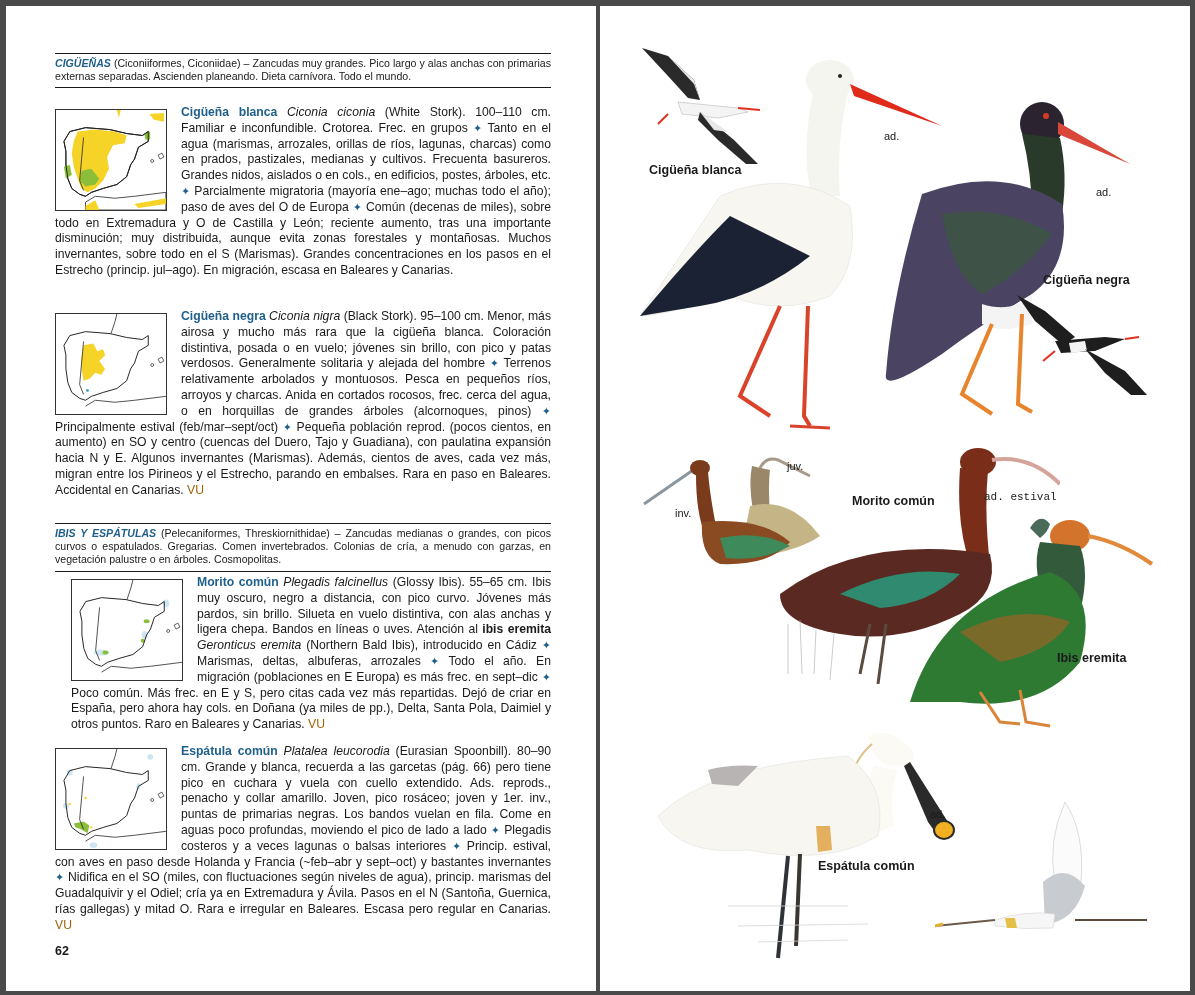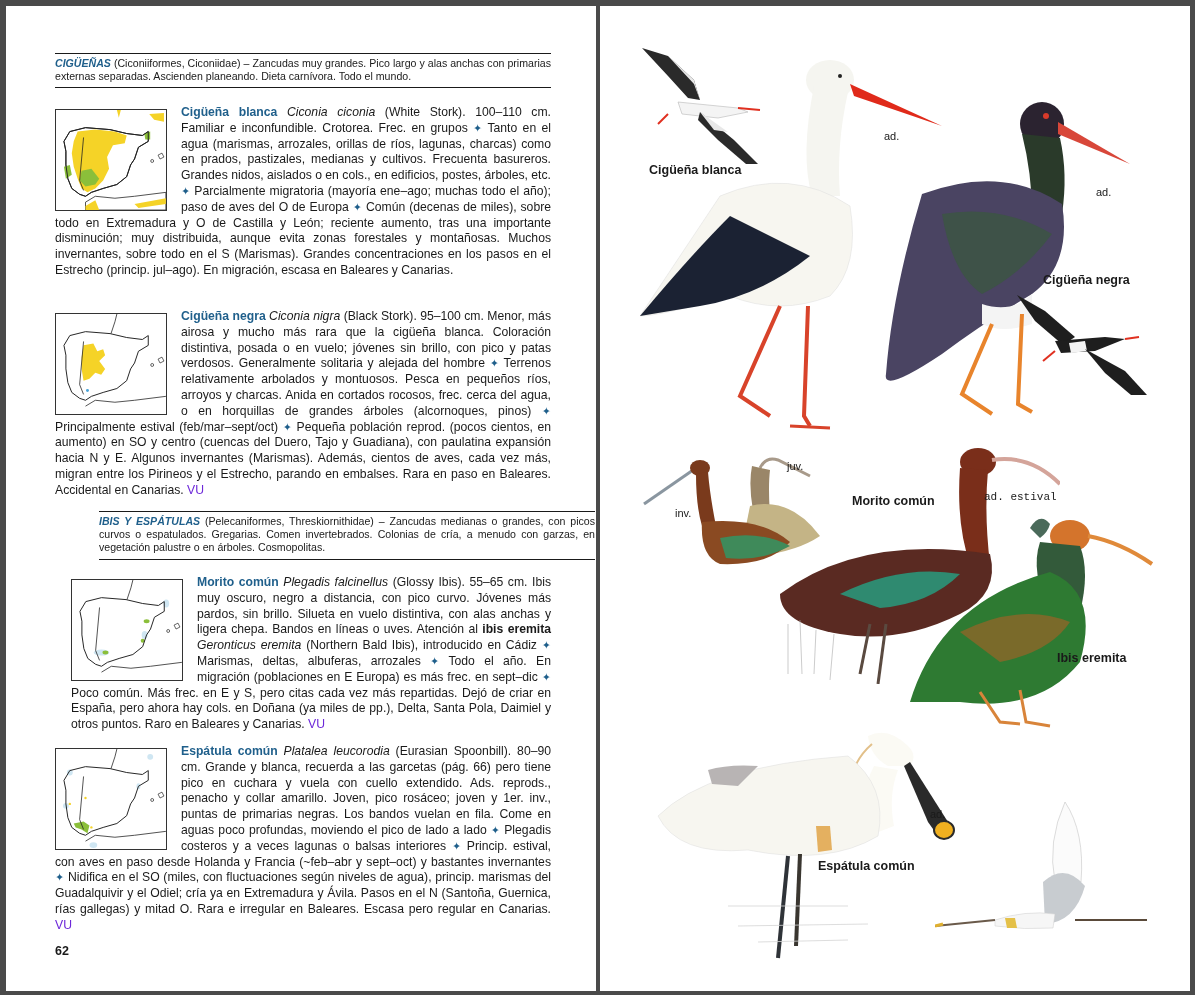--- a/index.html
+++ b/index.html
@@ -11,21 +11,21 @@
   .page-right { left: 600px; width: 590px; }
   .family-block { position: absolute; left: 49px; width: 496px; border-top: 1.5px solid #1a1a1a; border-bottom: 1.5px solid #1a1a1a; padding: 3px 0 4px 0; font-size: 10.6px; line-height: 13.2px; text-align: justify; }
   .family-name { color: #1f5f8b; font-weight: bold; font-style: italic; }
 
   .species { position: absolute; left: 49px; width: 496px; font-size: 12.2px; line-height: 15.8px; text-align: justify; }
   .species .map { float: left; width: 112px; height: 102px; margin: 4px 14px 4px 0; border: 1px solid #333; background: #fff; position: relative; overflow: hidden; }
   .species .map svg { width: 100%; height: 100%; display: block; }
   .sp-name { color: #1f5f8b; font-weight: bold; }
   .sci { font-style: italic; }
   .diamond { color: #1f5f8b; font-size: 11px; }
-  .status-vu { color: #6d28d9; }
+  .status-vu { color: #a16207; }
   .bold { font-weight: bold; }
 
   .page-number { position: absolute; left: 49px; top: 938px; font-size: 12.5px; font-weight: bold; text-align: center; }
 
   
   .illus { position: absolute; }
   .label { position: absolute; font-size: 12.5px; font-weight: bold; color: #1a1a1a; white-space: nowrap; }
   .sublabel { position: absolute; font-size: 11px; color: #1a1a1a; white-space: nowrap; }
 </style>
 </head>
@@ -91,21 +91,21 @@
       <span>(Black Stork). 95–100 cm. Menor, más airosa y mucho más rara que la cigüeña blanca. Coloración distintiva, posada o en vuelo; jóvenes sin brillo, con pico y patas verdosos. Generalmente solitaria y alejada del hombre</span>
       <span class="diamond">✦</span>
       <span>Terrenos relativamente arbolados y montuosos. Pesca en pequeños ríos, arroyos y charcas. Anida en cortados rocosos, frec. cerca del agua, o en horquillas de grandes árboles (alcornoques, pinos)</span>
       <span class="diamond">✦</span>
       <span>Principalmente estival (feb/mar–sept/oct)</span>
       <span class="diamond">✦</span>
       <span>Pequeña población reprod. (pocos cientos, en aumento) en SO y centro (cuencas del Duero, Tajo y Guadiana), con paulatina expansión hacia N y E. Algunos invernantes (Marismas). Además, cientos de aves, cada vez más, migran entre los Pirineos y el Estrecho, parando en embalses. Rara en paso en Baleares. Accidental en Canarias.</span>
       <span class="status-vu">VU</span>
     </div>
 
-    <div class="family-block" style="top:505px;margin-left:44px;">
+    <div class="family-block" style="top:517px;">
       <span class="family-name">IBIS Y ESPÁTULAS</span>
       <span>(Pelecaniformes, Threskiornithidae)</span><span> – Zancudas medianas o grandes, con picos curvos o espatulados. Gregarias. Comen invertebrados. Colonias de cría, a menudo con garzas, en vegetación palustre o en árboles. Cosmopolitas.</span>
     </div>
 
     <div class="species" style="top:569px;padding-left:16px;">
       <div class="map">
         <svg viewBox="0 0 112 102">
           <rect x="0" y="0" width="112" height="102" fill="#fff"></rect>
           <path d="M14 22 L30 18 L55 20 L72 24 L88 26 L94 22 L94 32 L84 38 L80 50 L76 56 L72 68 L62 76 L48 80 L36 84 L30 88 L24 86 L16 80 L12 70 L10 56 L10 42 L8 32 Z" fill="#fff"></path>
           <ellipse cx="96" cy="24" rx="3" ry="4" fill="#cfe6f2"></ellipse>

